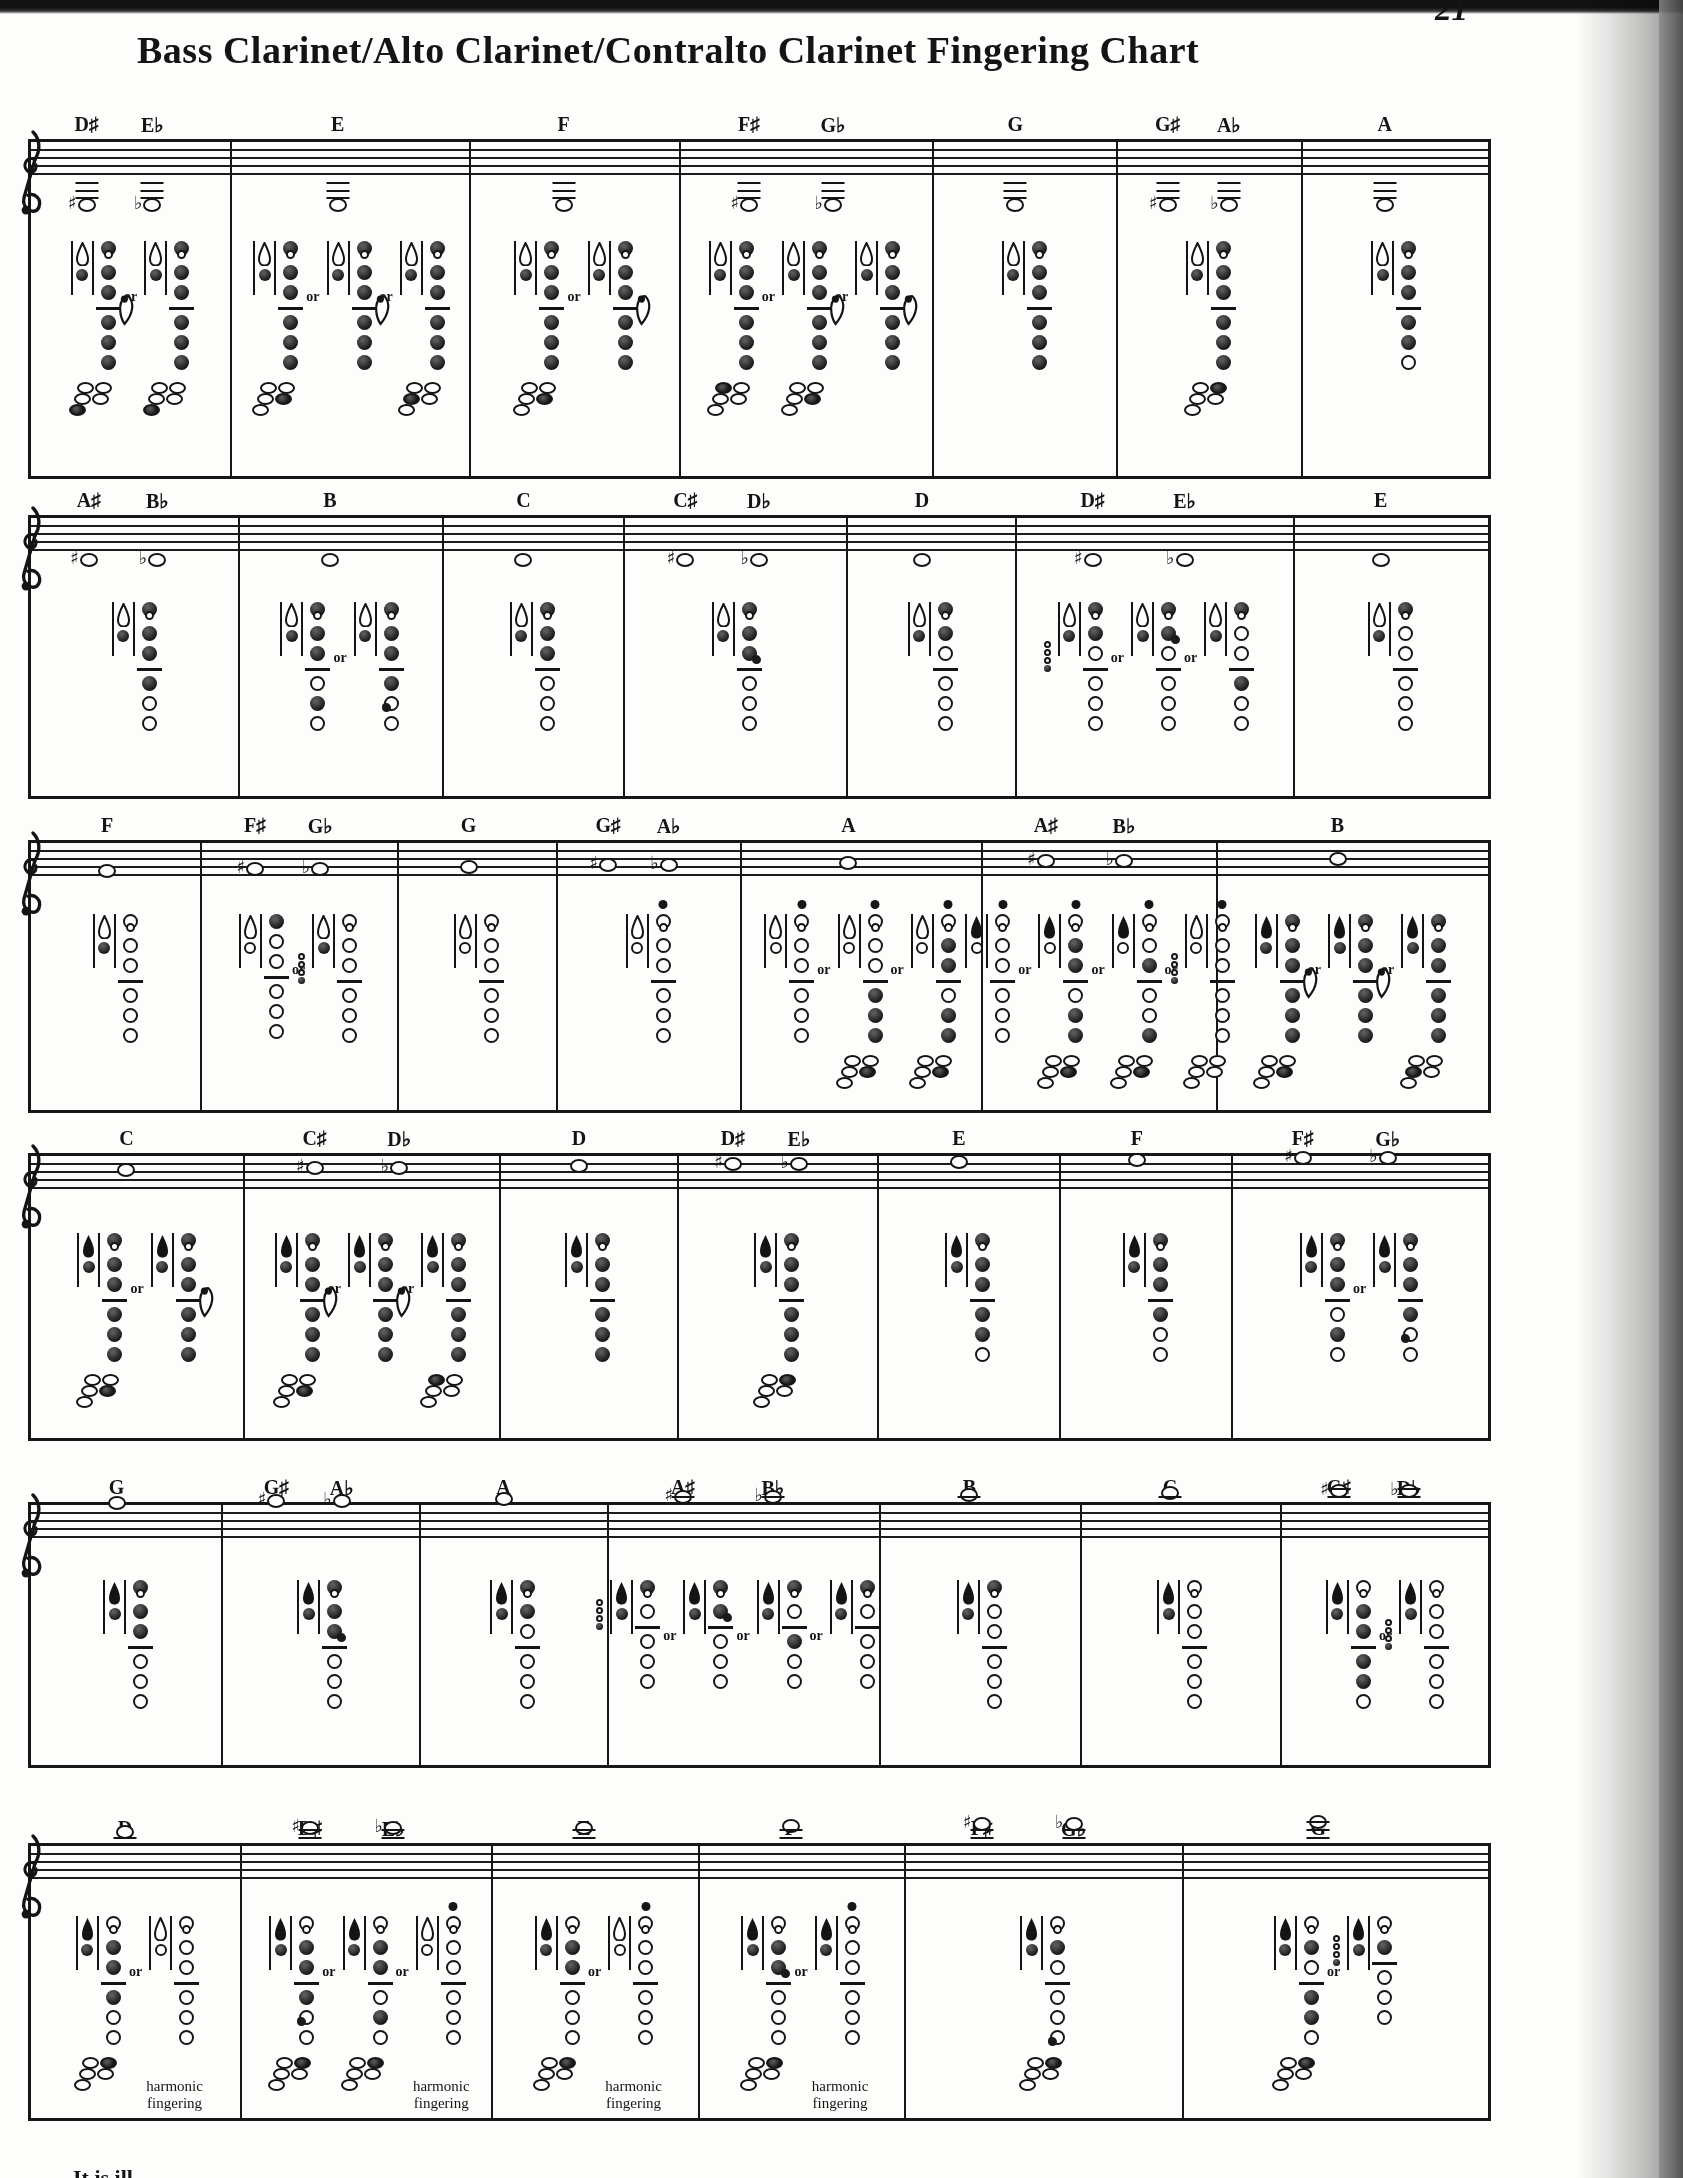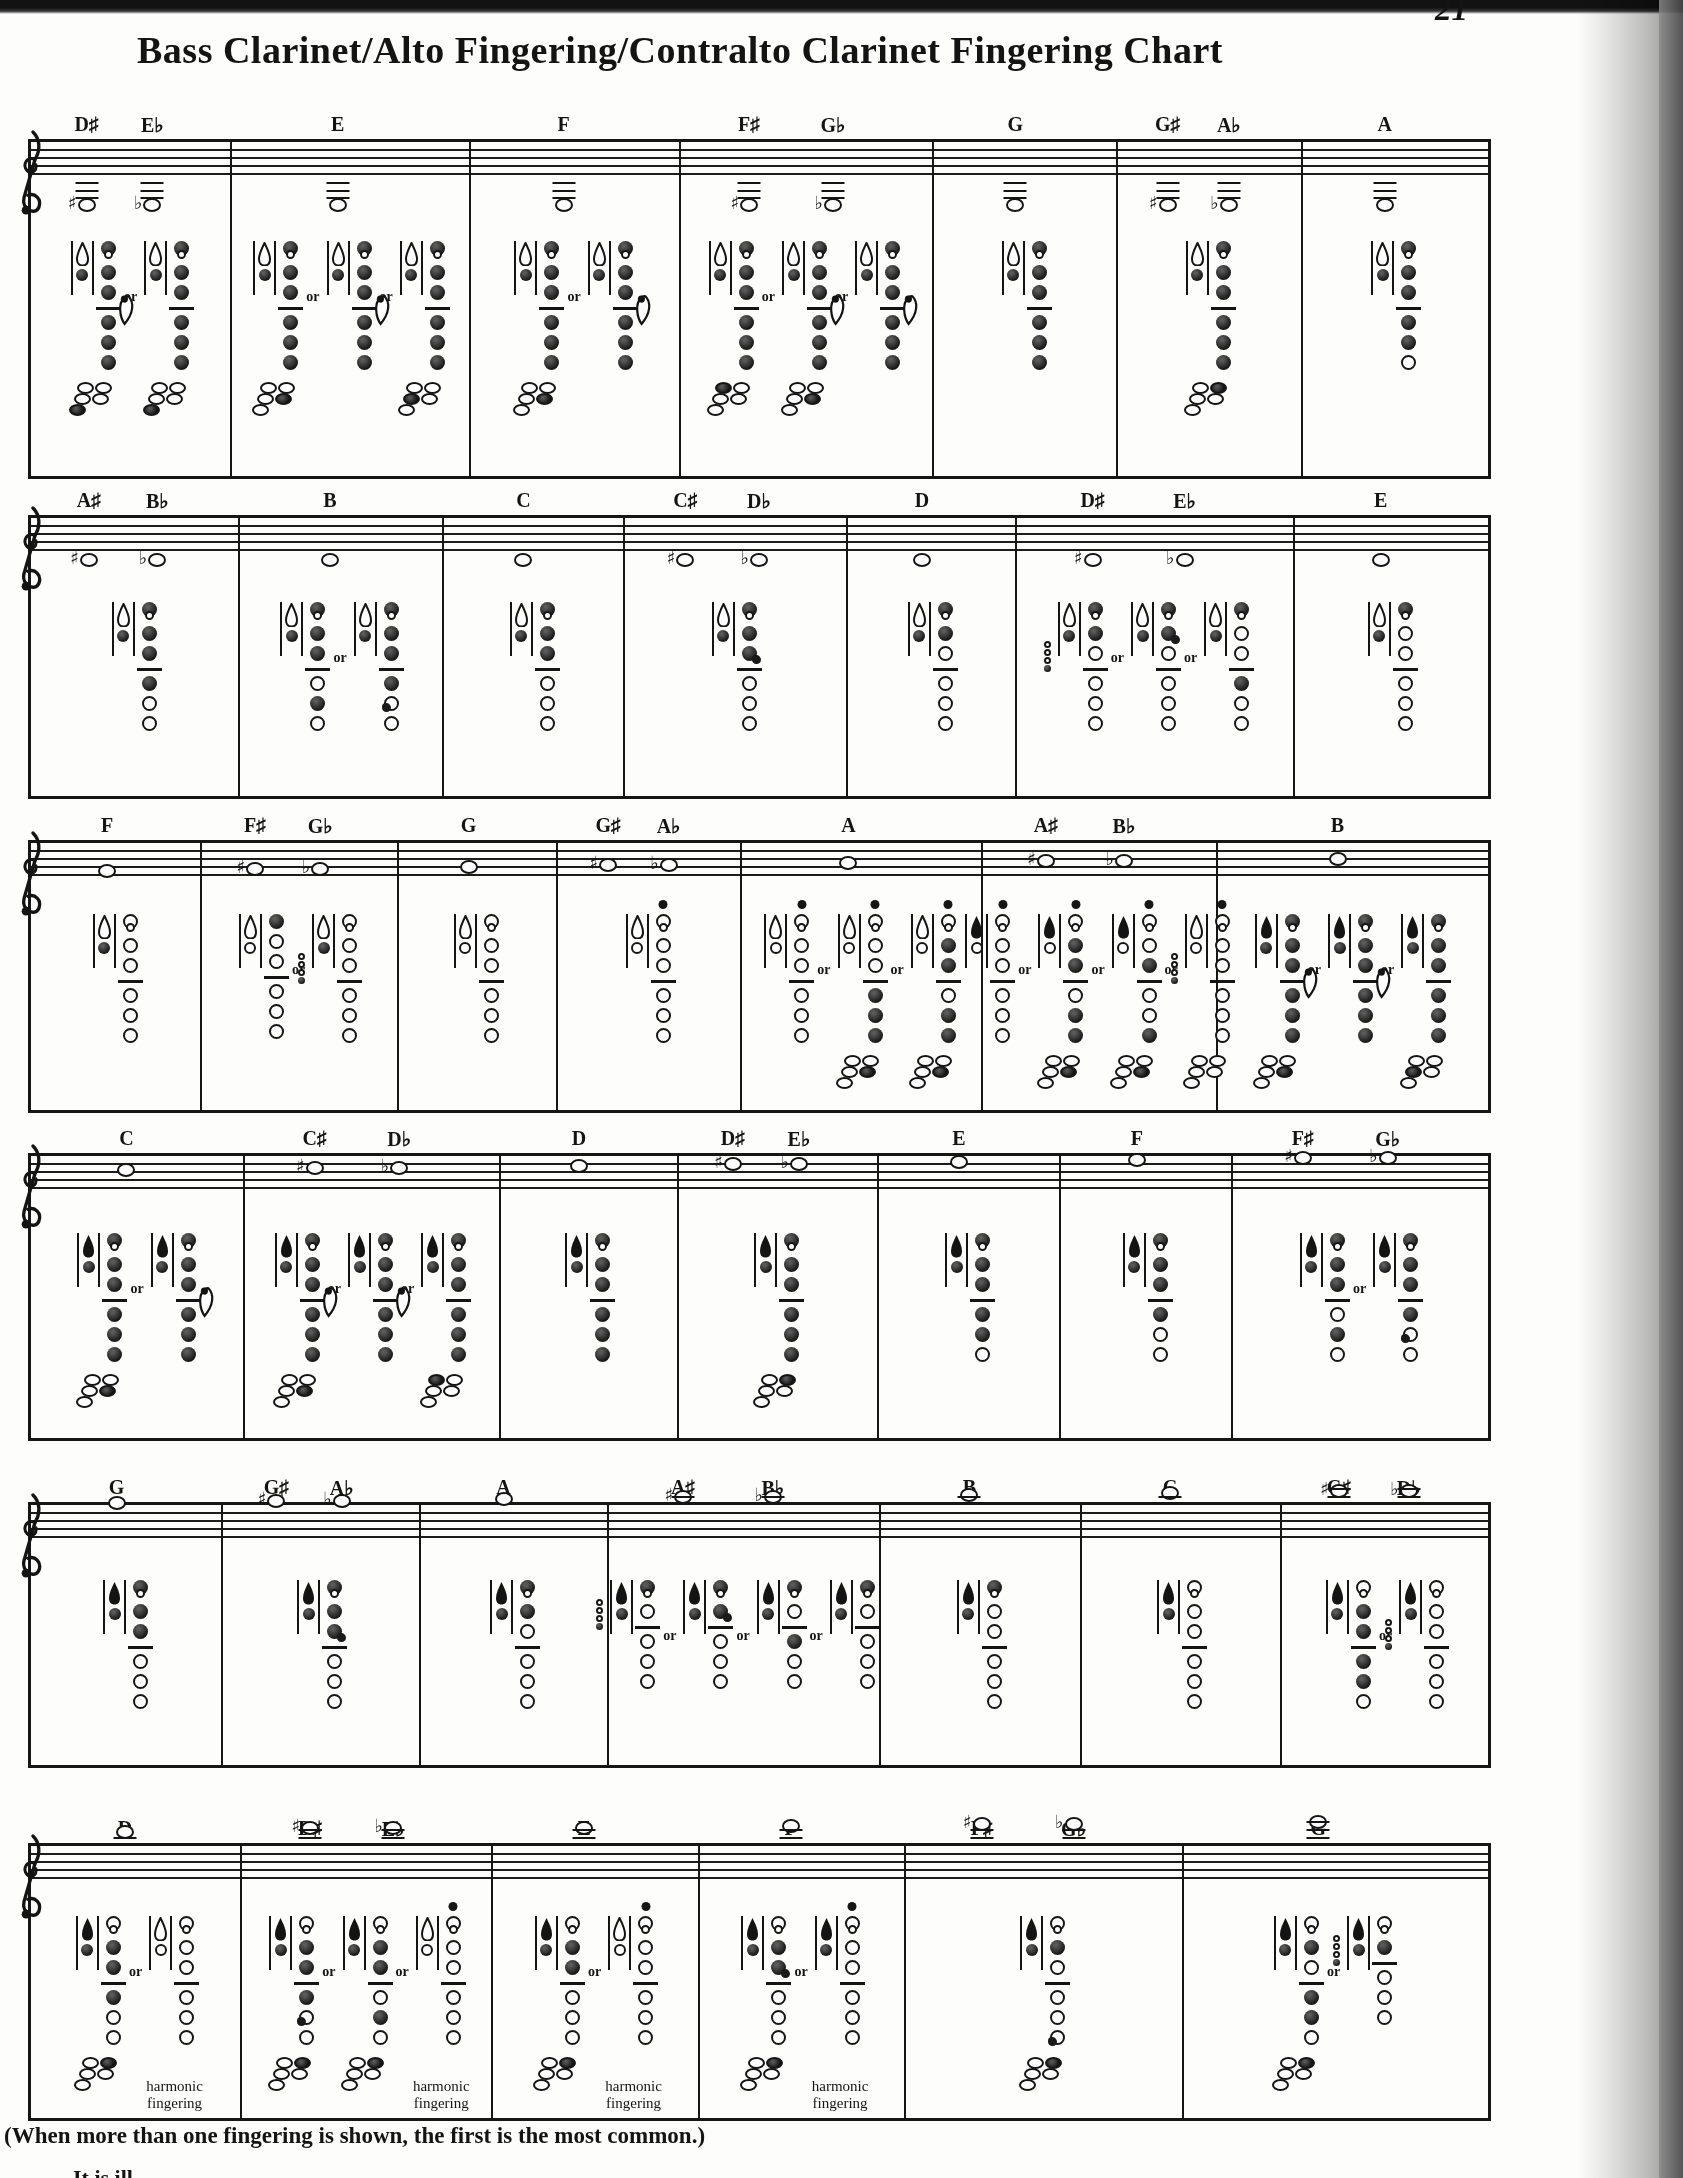--- a/index.html
+++ b/index.html
@@ -60,21 +60,21 @@
     margin:28px 0 0 0;align-self:center;position:relative;left:-12px;flex:none}
   #caption{position:absolute;top:2123px;left:4px;font:bold 23px "Liberation Serif",serif}
   #cutoff{position:absolute;top:2165px;left:73px;font:bold 22px "Liberation Serif",serif}
 </style>
 </head>
 <body>
 
 <div id="page">
   <div id="topband"></div>
   <div id="pageno">21</div>
-  <div id="title">Bass Clarinet/Alto Fingering/Contralto Clarinet Fingering Chart</div>
+  <div id="title">Bass Clarinet/Alto Clarinet/Contralto Clarinet Fingering Chart</div>
   <div id="chart">
       <div class="row" style="top: 139px; height: 334px;">
         <div class="staffline" style="top: 7px;"></div>
         <div class="staffline" style="top: 15px;"></div>
         <div class="staffline" style="top: 23px;"></div>
         <div class="staffline" style="top: 31px;"></div>
         <div class="clef"><svg width="42" height="105" viewBox="0 0 42 106">
             <path d="M24 6 C31 13 32 24 26 34 L15 72 C12 84 26 91 30 82 C33 74 26 67 19 70" fill="none" stroke="#141414" stroke-width="3.4" stroke-linecap="round"></path>
             <path d="M26 34 C18 30 13 39 18 45 C22 49 28 46 27 39" fill="none" stroke="#141414" stroke-width="3" stroke-linecap="round"></path>
             <circle cx="17" cy="85" r="4.4" fill="#141414"></circle>
@@ -2285,19 +2285,18 @@
                 <i class="open"></i>
                 <i class="open"></i>
                 <i class="open"></i>
                 <i class="fill"></i>
               </div>
             </div>
           </div>
         </div>
       </div>
     </div>
-  <div id="caption">(When more than one fingering is shown, the first is the most common.)</div>
   <div id="cutoff">It is ill</div>
   <div id="rightstrip">
       <div class="core"></div>
     </div>
 </div>
 
 
 </body></html>

